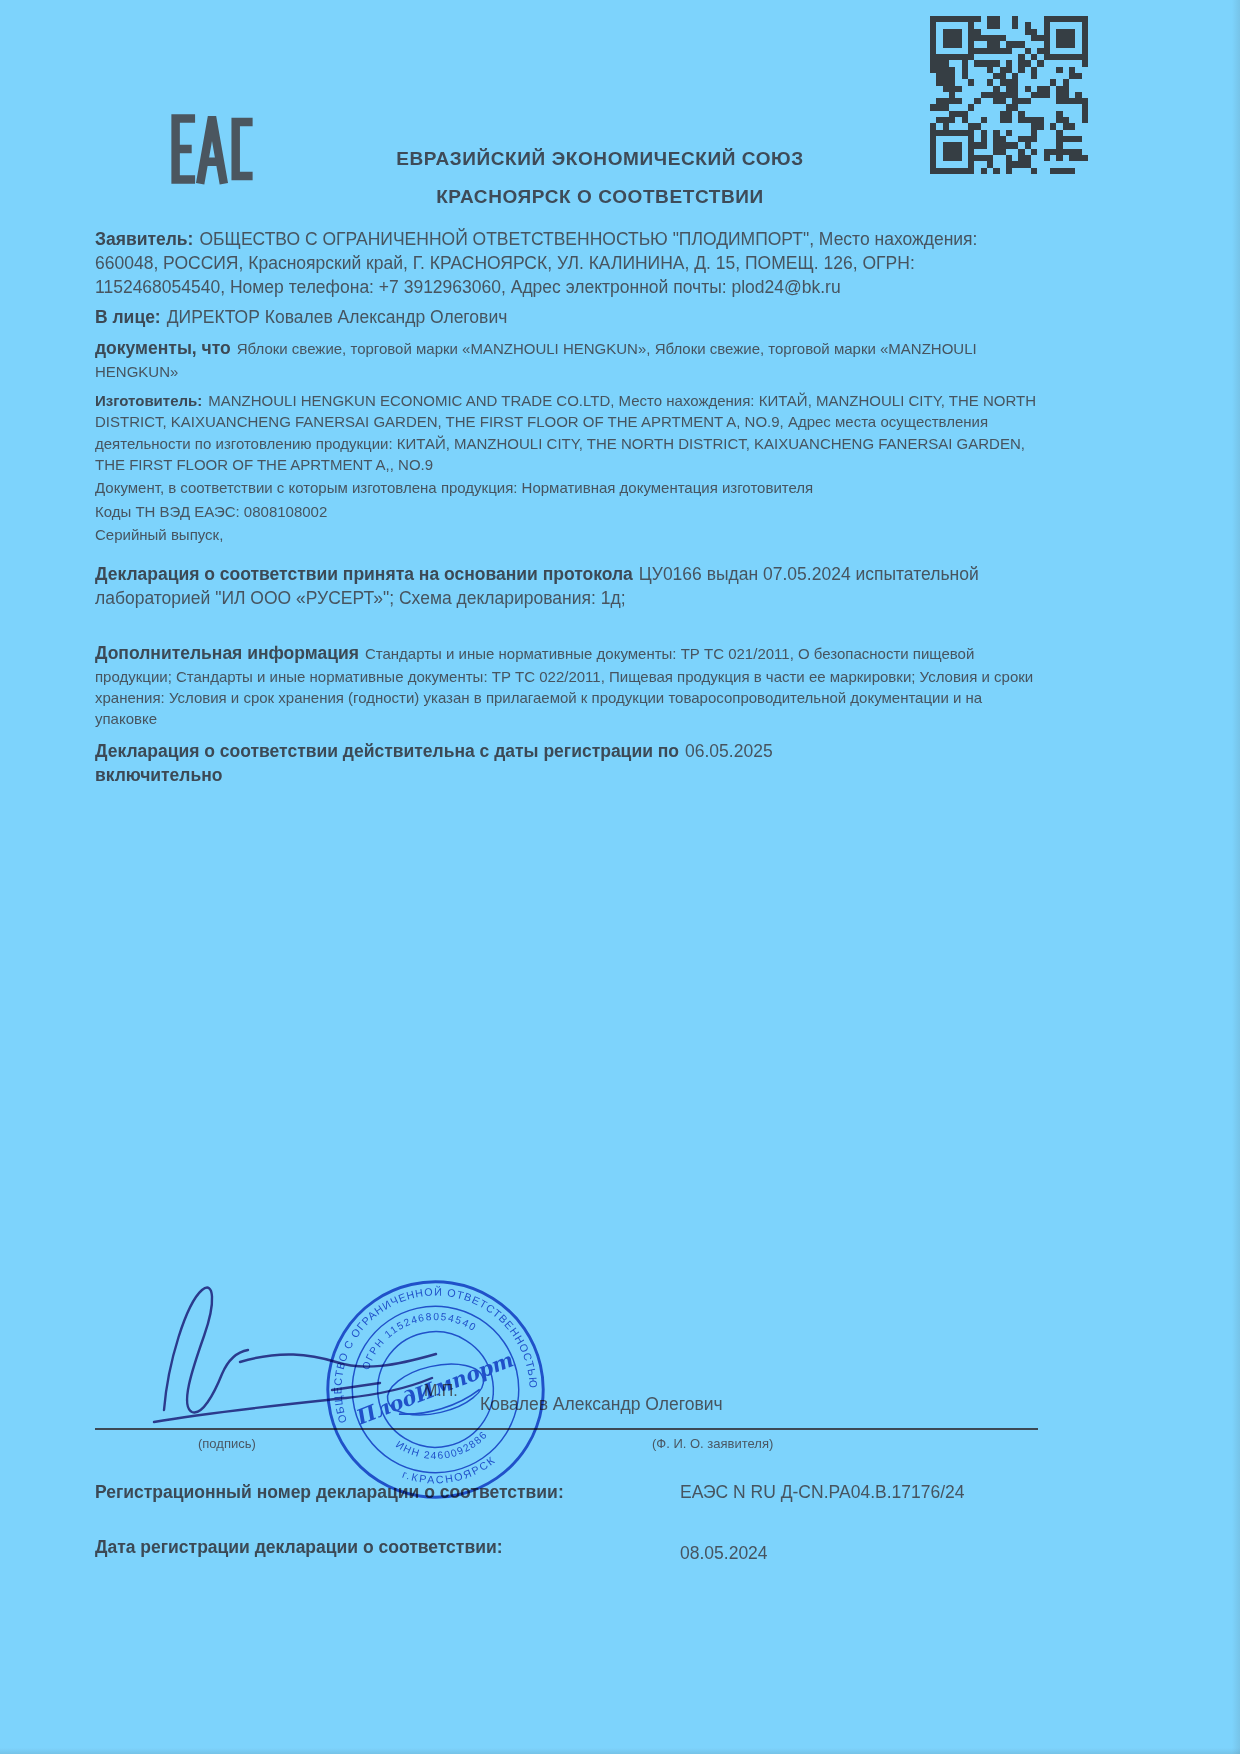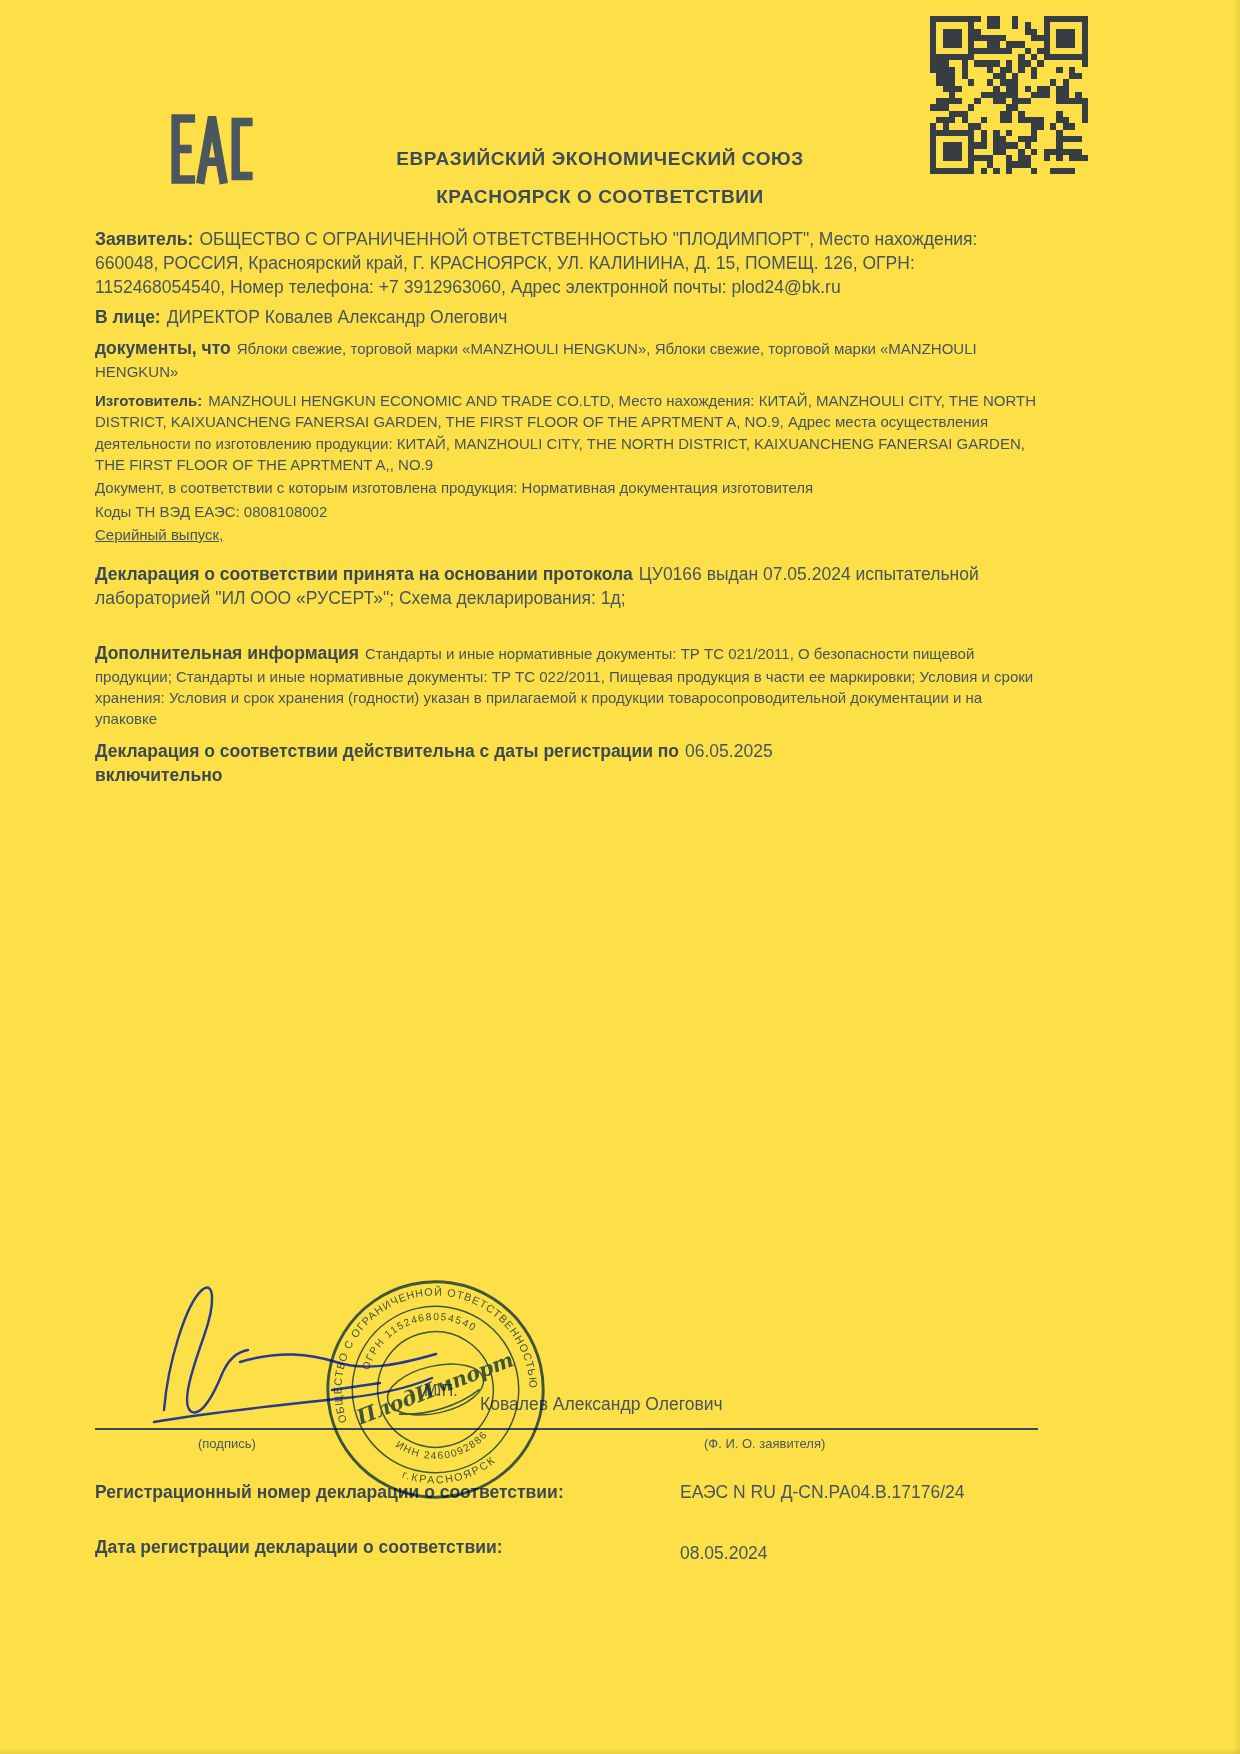--- a/index.html
+++ b/index.html
@@ -1,20 +1,20 @@
 <!DOCTYPE html>
 <html><head>
 <meta charset="utf-8">
 <style>
   * { margin:0; padding:0; box-sizing:border-box; }
   html,body { background:#e8e8e6; }
   body { font-family:"Liberation Sans", sans-serif; }
   .page {
     position:relative; width:1240px; height:1754px; margin:0 auto;
-    background:#fde047; color:#47545f; overflow:hidden;
+    background:#7dd3fc; color:#47545f; overflow:hidden;
   }
   .page::after{
     content:""; position:absolute; right:0; top:0; width:8px; height:100%;
     background:linear-gradient(to left, rgba(60,60,60,0.10), rgba(0,0,0,0));
     pointer-events:none;
   }
   .page::before{
     content:""; position:absolute; left:0; bottom:0; width:100%; height:6px;
     background:linear-gradient(to top, rgba(60,60,60,0.10), rgba(0,0,0,0));
     pointer-events:none;
@@ -27,36 +27,36 @@
   .title-union { font-size:19px; font-weight:700; letter-spacing:0.6px; color:#3e4b58; }
   .title-doc   { font-size:19px; font-weight:700; letter-spacing:0.6px; color:#3e4b58; margin-top:16px; }
 
   
   .doc-body { position:absolute; left:95px; top:228px; width:948px; }
   .p-lg { font-size:17.5px; line-height:1.37; }
   .p-sm { font-size:15px;  line-height:1.42; }
   .lead { font-weight:700; color:#3c4955; margin-right:6px; }
   .lead-lg { font-size:17.5px; }
   .mb6 { margin-bottom:6px; } .mb8 { margin-bottom:8px; }
-  .mb2 { margin-bottom:2px; } .mb18 { margin-bottom:18px;text-decoration:underline; }
+  .mb2 { margin-bottom:2px; } .mb18 { margin-bottom:18px; }
   .mb28 { margin-bottom:28px; } .mb30 { margin-bottom:30px; } .mb10 { margin-bottom:10px; }
   .block { display:block; font-weight:700; color:#3c4955; }
 
   
   .signature-svg { position:absolute; left:140px; top:1262px; z-index:3; }
   .stamp {
     position:absolute; left:318px; top:1272px; z-index:4;
     transform:rotate(-13deg); opacity:0.92; mix-blend-mode:multiply;
   }
   .mp-label { position:absolute; left:396px; top:1382px; font-size:16px; z-index:1;margin-left:28px; }
   .signer-name { position:absolute; left:480px; top:1394px; font-size:17.5px; z-index:1; }
   .sign-line { position:absolute; left:95px; top:1428px; width:943px; border-top:2px solid #3c4955; z-index:2; }
   .caption { position:absolute; font-size:13px; color:#4a5763; }
   .cap-sign { left:198px; top:1436px; }
-  .cap-name { left:704px; top:1436px; }
+  .cap-name { left:652px; top:1436px; }
 
   .reg-row { position:absolute; left:95px; width:1000px; font-size:17.5px; z-index:1; }
   .reg-row .lbl { font-weight:700; color:#3c4955; }
   .reg-row .val { position:absolute; left:585px; top:0; font-weight:400; color:#47545f; white-space:nowrap; }
   .reg-number { top:1482px; }
   .reg-date   { top:1517px;margin-top:20px; }
   .reg-date .val { top:6px; }
 </style>
 </head>
 <body>

